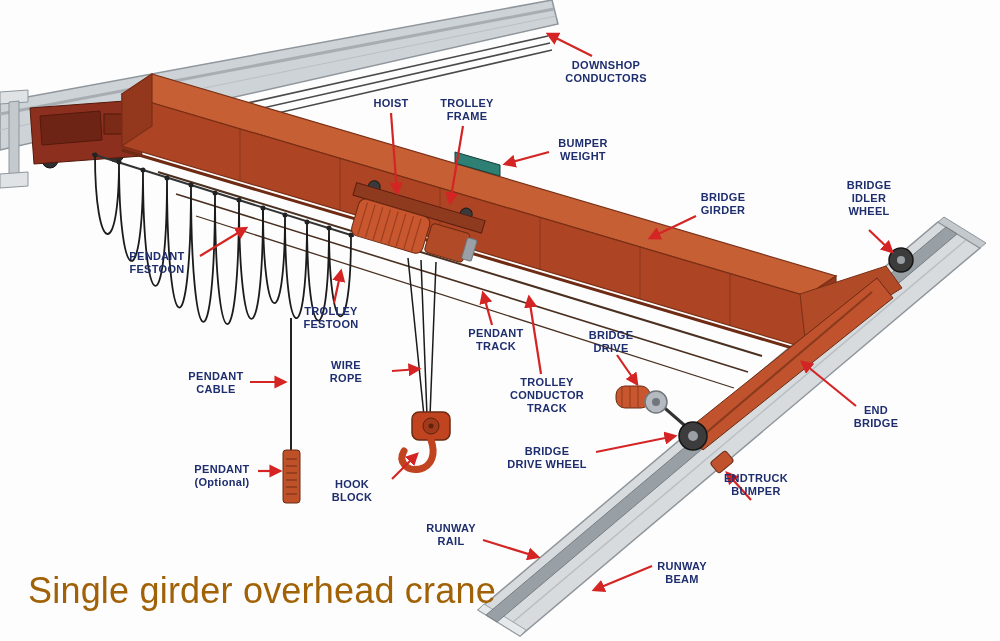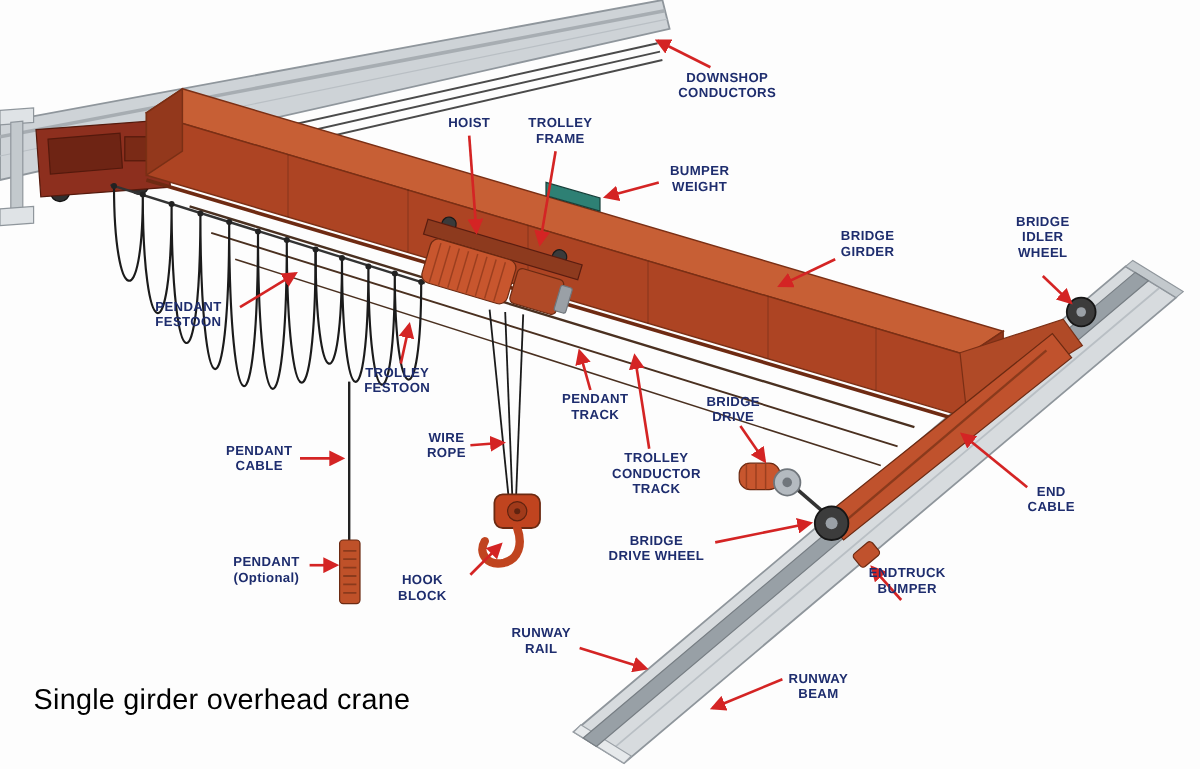--- a/index.html
+++ b/index.html
@@ -9,21 +9,21 @@
   }
   .stage svg{position:absolute;left:0;top:0;width:1000px;height:641px;}
   .label{
     position:absolute;transform:translateX(-50%);
     text-align:center;white-space:pre-line;
     font-weight:bold;font-size:11px;line-height:1.18;letter-spacing:.3px;
     color:#1e2d6e;
   }
   .title{
     position:absolute;left:28px;top:570px;
-    font-size:24px;color:#000000;letter-spacing:.2px;
+    font-size:36px;color:#a16207;letter-spacing:.2px;
     font-family:"Liberation Sans",sans-serif;
   }
 </style>
 </head>
 <body>
 
 <div class="stage">
 
   <svg viewBox="0 0 1000 641">
     <defs>
@@ -196,31 +196,31 @@
 GIRDER</div>
   <div class="label" style="left:869px;top:179px">BRIDGE
 IDLER
 WHEEL</div>
   <div class="label" style="left:157px;top:250px">PENDANT
 FESTOON</div>
   <div class="label" style="left:331px;top:305px">TROLLEY
 FESTOON</div>
   <div class="label" style="left:496px;top:327px">PENDANT
 TRACK</div>
-  <div class="label" style="left:372px;top:359px">WIRE
+  <div class="label" style="left:346px;top:359px">WIRE
 ROPE</div>
   <div class="label" style="left:547px;top:376px">TROLLEY
 CONDUCTOR
 TRACK</div>
   <div class="label" style="left:611px;top:329px">BRIDGE
 DRIVE</div>
   <div class="label" style="left:216px;top:370px">PENDANT
 CABLE</div>
   <div class="label" style="left:876px;top:404px">END
-CABLE</div>
+BRIDGE</div>
   <div class="label" style="left:547px;top:445px">BRIDGE
 DRIVE WHEEL</div>
   <div class="label" style="left:222px;top:463px">PENDANT
 (Optional)</div>
   <div class="label" style="left:352px;top:478px">HOOK
 BLOCK</div>
   <div class="label" style="left:756px;top:472px">ENDTRUCK
 BUMPER</div>
   <div class="label" style="left:451px;top:522px">RUNWAY
 RAIL</div>

